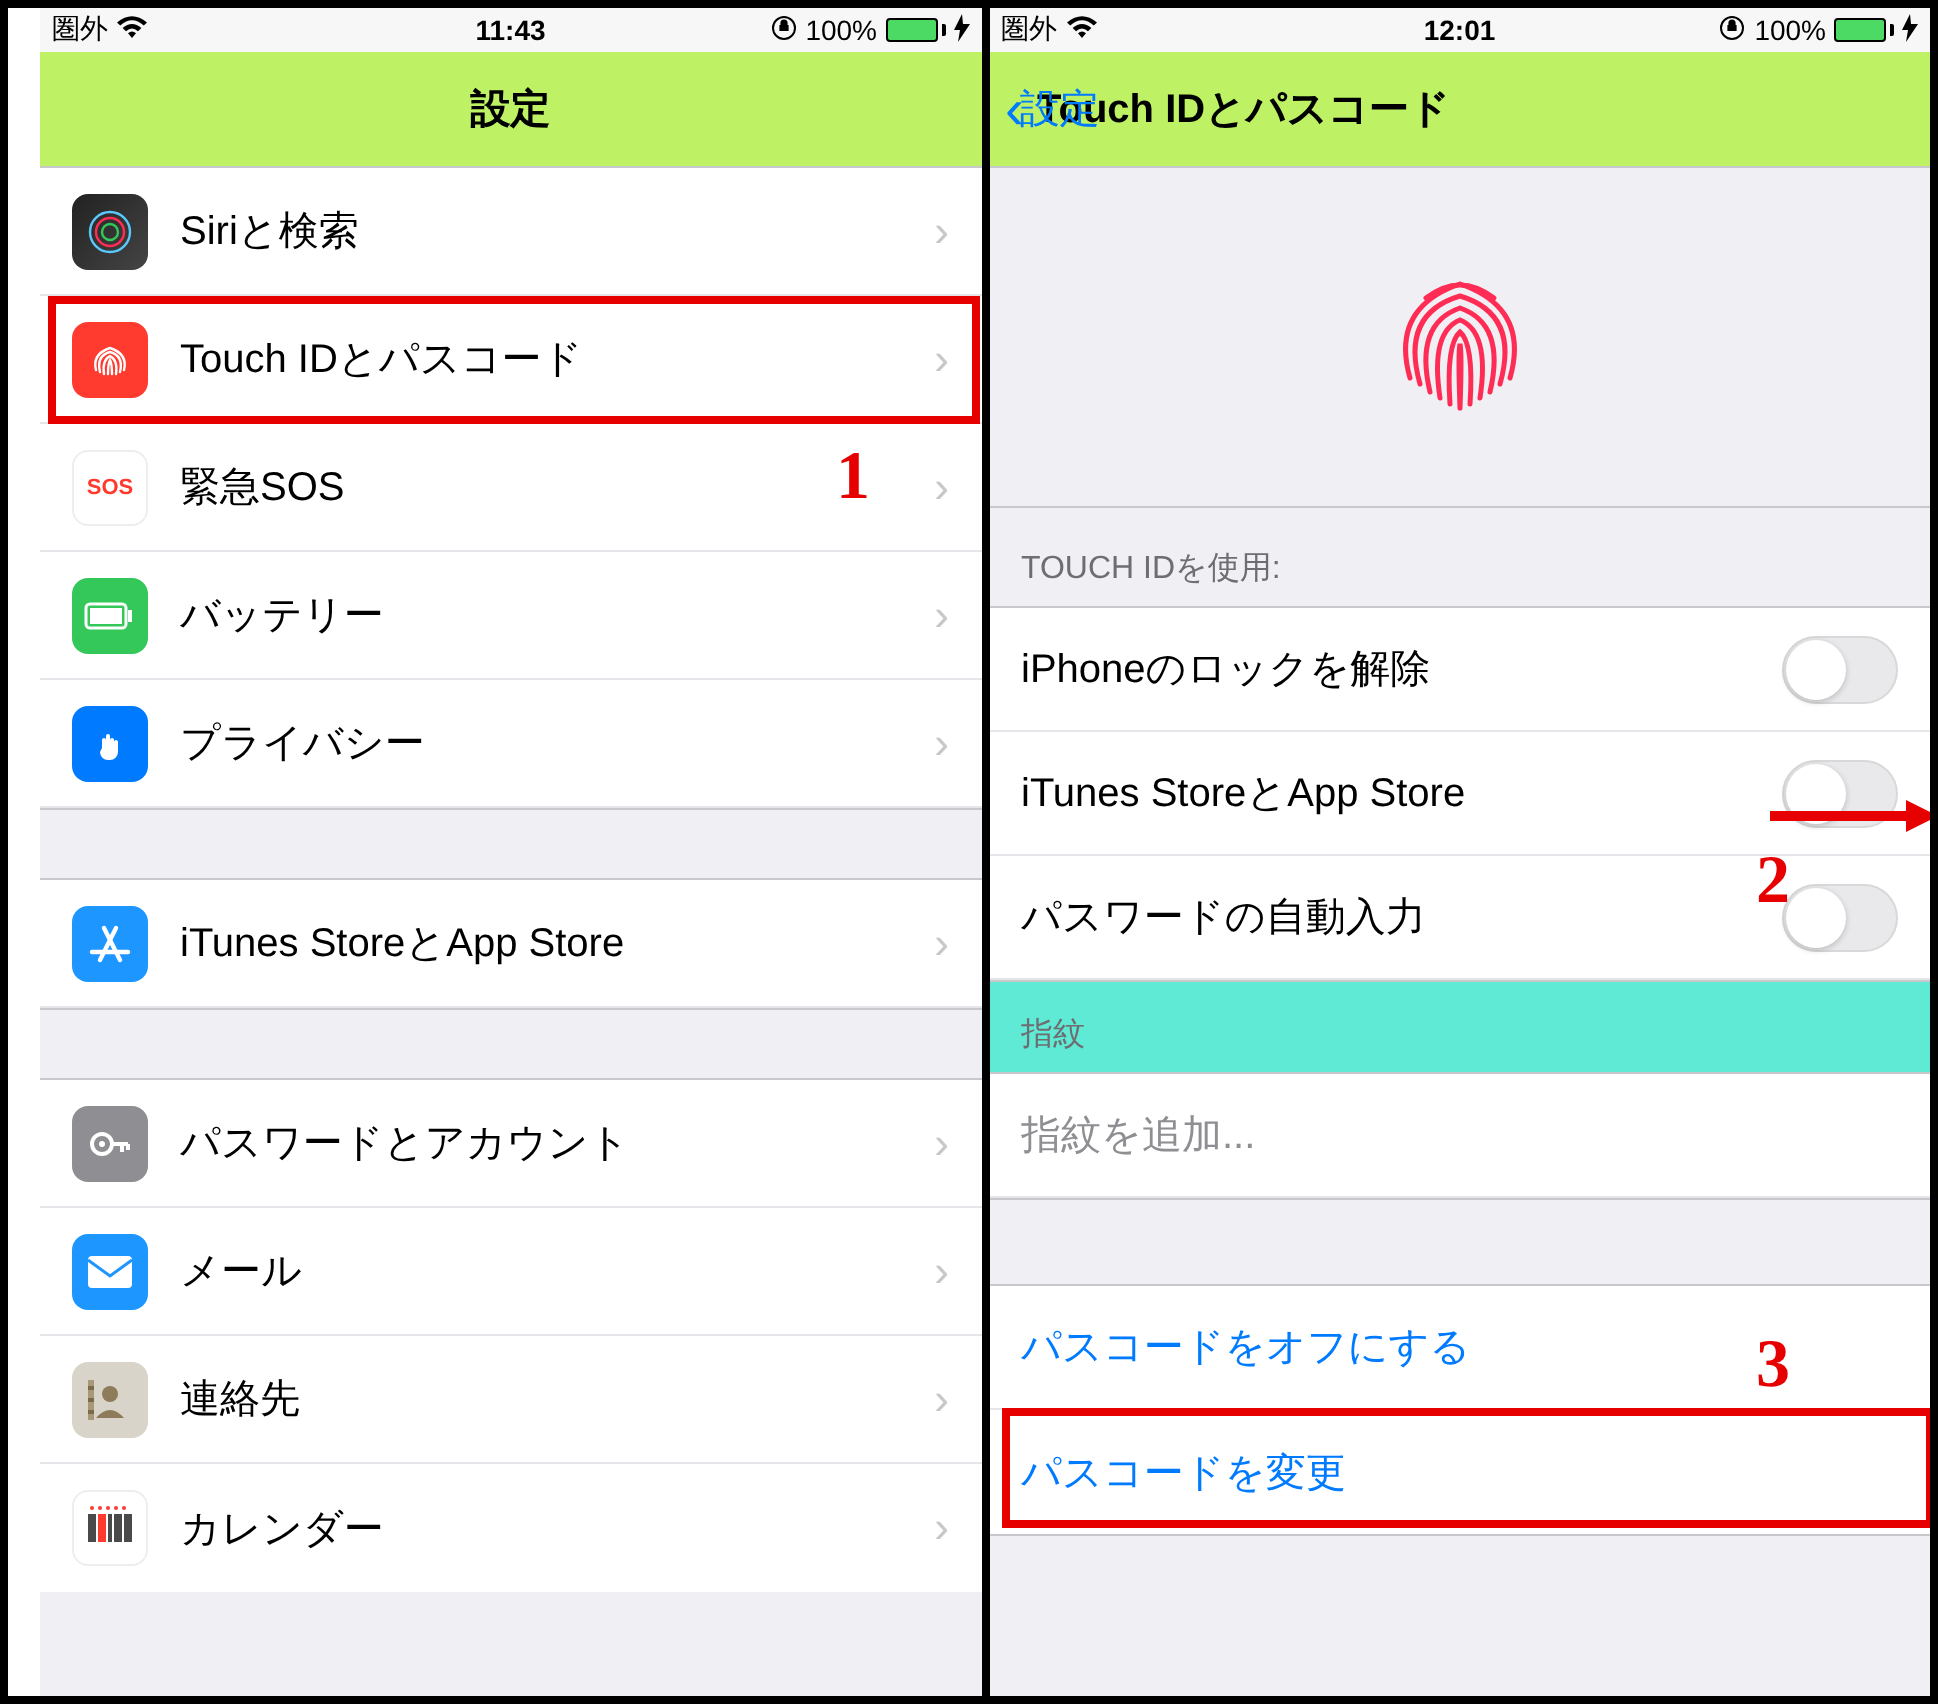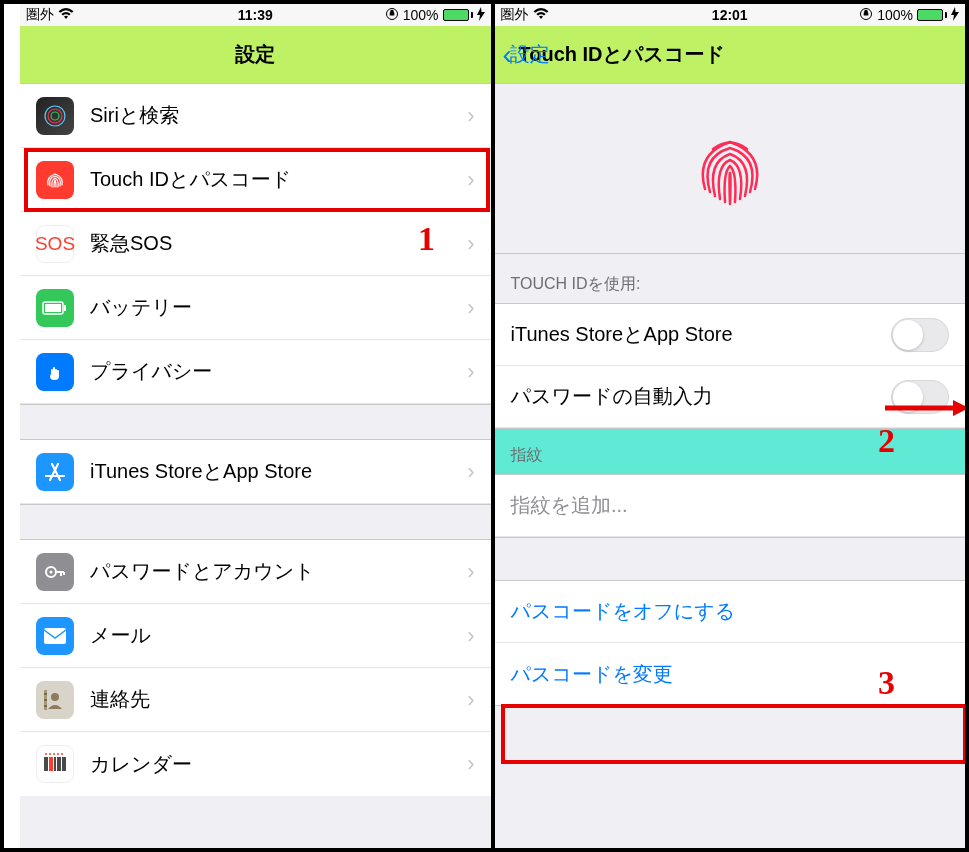--- a/index.html
+++ b/index.html
@@ -106,21 +106,21 @@
   .toggle-knob {
     width: 30px; height: 30px; border-radius: 50%; background: #fff; position: absolute;
     top: 1px; left: 1px; box-shadow: 0 1px 3px rgba(0,0,0,.2);
   }
   .arrow-annotation {
     position: absolute; z-index: 7; color: #e60000;
   }
   
   .ic-siri { background: linear-gradient(135deg,#222,#444); }
   .ic-touch { background: #ff3b30; }
-  .ic-sos { background: #fff; border:1px solid #eee; color:#ff3b30; font-weight:400; font-size:19px;text-align:right;}
+  .ic-sos { background: #fff; border:1px solid #eee; color:#ff3b30; font-weight:700; font-size:11px;text-align:right;}
   .ic-batt { background: #34c759; }
   .ic-priv { background: #007aff; }
   .ic-appst{ background: #1e96ff; }
   .ic-pass { background: #8e8e93; }
   .ic-mail { background: #1e96ff; }
   .ic-cont { background: #d9d4c9; }
   .ic-cal  { background: #fff; border:1px solid #eee; }
 </style>
 </head>
 <body>
@@ -130,21 +130,21 @@
   <div class="phone phone-left">
     <div class="status-bar">
       <div class="status-left">
         <span>圏外</span>
         <span class="wifi-icon">
           <svg width="16" height="12" viewBox="0 0 16 12">
               <path d="M8 11 L6 8.6 Q8 7 10 8.6 Z M3.3 6 Q8 2 12.7 6 L11 7.6 Q8 5 5 7.6 Z M0.5 3.2 Q8 -3 15.5 3.2 L13.9 4.8 Q8 -0.5 2.1 4.8 Z" fill="#000"></path>
             </svg>
         </span>
       </div>
-      <div class="status-center">11:39</div>
+      <div class="status-center">11:43</div>
       <div class="status-right">
         <span class="lock-icon">
           <svg width="14" height="14" viewBox="0 0 14 14">
               <circle cx="7" cy="7" r="5.5" fill="none" stroke="#000" stroke-width="1"></circle>
               <path d="M5.2 5.5 v-1 a1.8 1.8 0 0 1 3.6 0 v1 h.5 v3 h-4.6 v-3 z" fill="#000"></path>
             </svg>
         </span>
         <span>100%</span>
         <span class="battery">
           <span class="battery-body"></span>
@@ -352,20 +352,26 @@
           <path d="M40 78 Q38 48 45 42 Q52 48 50 78"></path>
           <path d="M45 80 Q44 52 45 48 Q46 52 45 80"></path>
           <path d="M28 25 Q45 12 62 25"></path>
         </g>
       </svg>
     </div>
 
     <div class="section-header">TOUCH IDを使用:</div>
 
     <div class="row-r">
+      <div class="row-r-label">iPhoneのロックを解除</div>
+      <div class="toggle">
+          <div class="toggle-knob"></div>
+        </div>
+    </div>
+    <div class="row-r">
       <div class="row-r-label">iTunes StoreとApp Store</div>
       <div class="toggle">
           <div class="toggle-knob"></div>
         </div>
     </div>
     <div class="row-r">
       <div class="row-r-label">パスワードの自動入力</div>
       <div class="toggle">
           <div class="toggle-knob"></div>
         </div>

